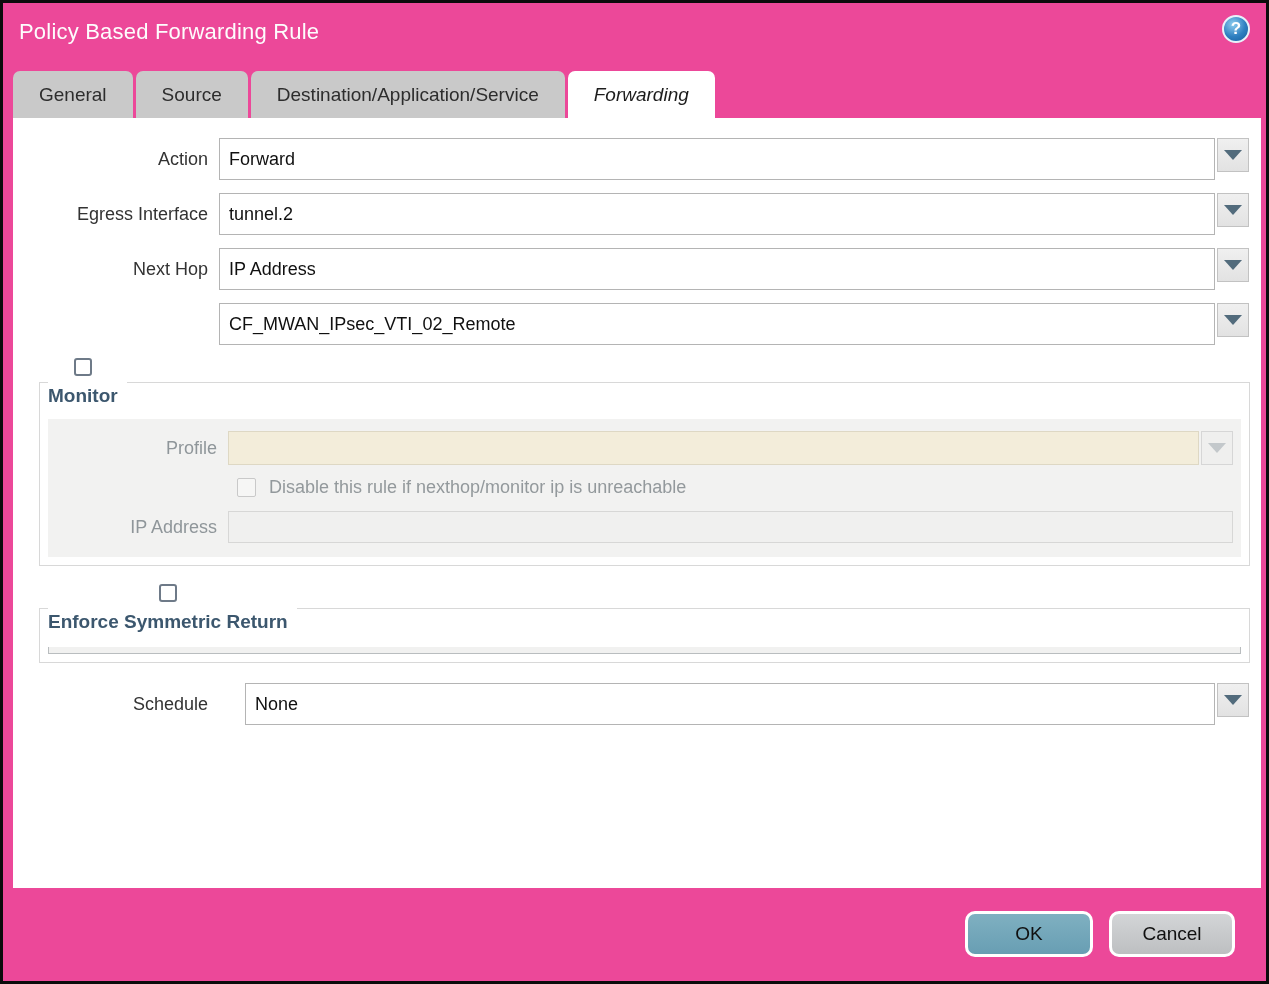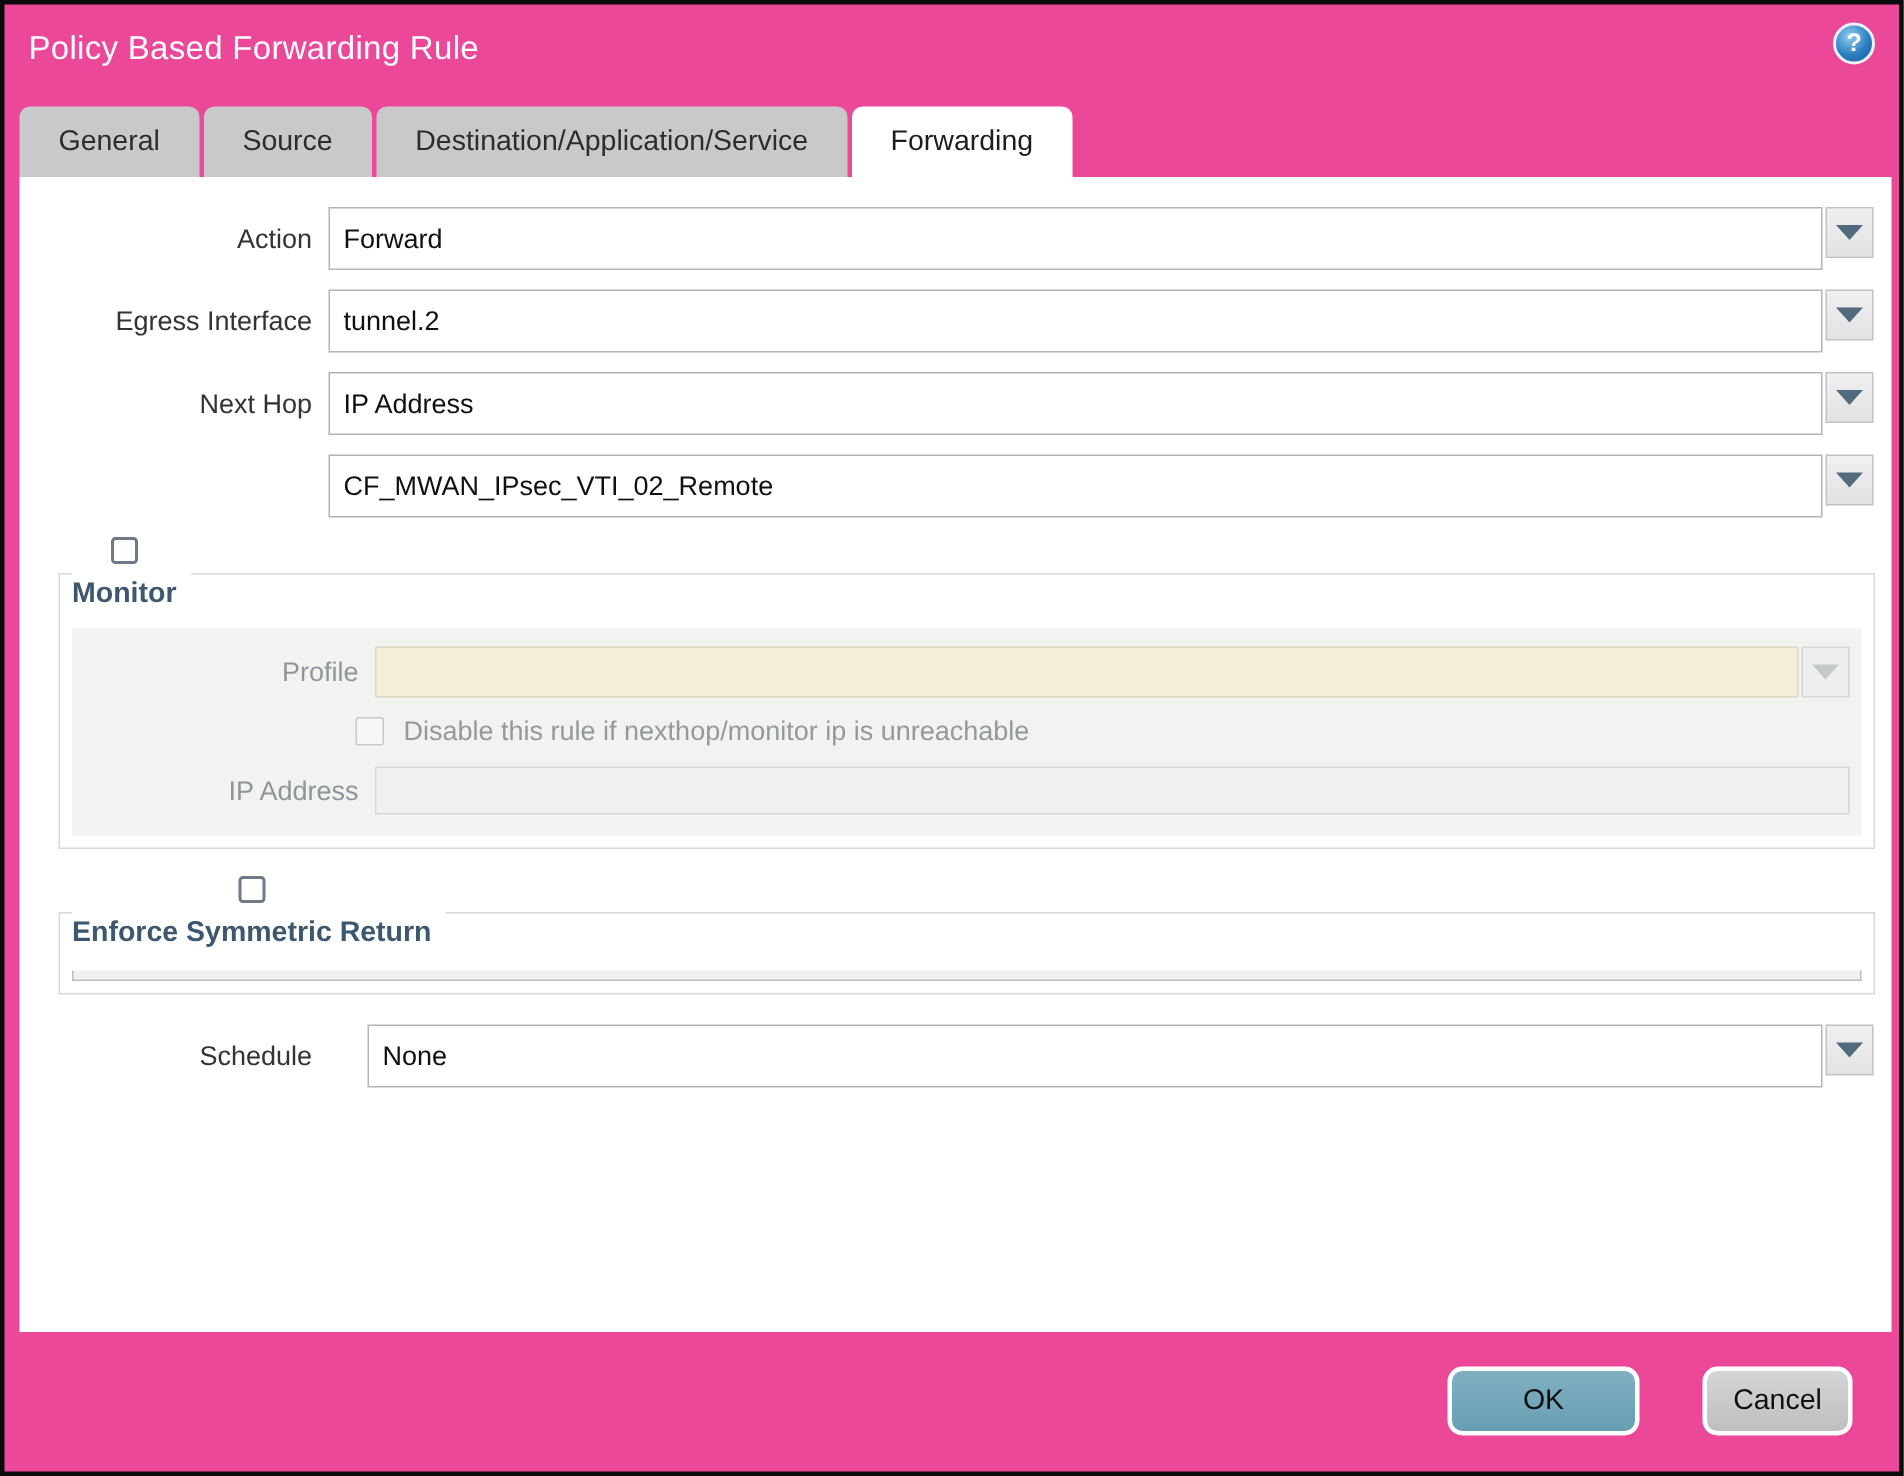--- a/index.html
+++ b/index.html
@@ -23,21 +23,21 @@
     cursor:pointer;
   }
   
   .tabs { position:absolute; left:10px; top:68px; display:flex; gap:3px; height:47px; }
   .tab {
     background:#c9c9c9; color:#2d2d2d; font-size:19px;
     border-radius:7px 7px 0 0;
     display:flex; align-items:center; justify-content:center;
     padding:0 26px; cursor:pointer; white-space:nowrap;
   }
-  .tab.active { background:#ffffff; color:#1d1d1d; }
+  .tab.active { background:#ffffff; color:#1d1d1d;font-style:italic; }
   
   .content {
     position:absolute; left:10px; top:115px; width:1248px; height:770px;
     background:#ffffff; padding-top:20px;
   }
   .frow { display:flex; align-items:center; margin:0 12px 13px 0; }
   .frow .lbl {
     flex:none; width:206px; text-align:right; padding-right:11px;
     color:#333333; font-size:18px;
   }
@@ -70,21 +70,21 @@
   }
   .checkbox {
     width:18px; height:18px; border:2px solid #6e7a88; border-radius:3px;
     background:#ffffff; cursor:pointer; flex:none;
   }
   fieldset.monitor-set { margin-top:12px; }
   .panel { background:#f2f2f1; padding:12px 0 14px; }
   .mrow { display:flex; align-items:center; margin:0 8px 12px 0; }
   .mrow:last-child { margin-bottom:0; }
   .mrow .mlbl {
-    flex:none; width:202px; text-align:right; padding-right:11px;
+    flex:none; width:180px; text-align:right; padding-right:11px;
     color:#8f969a; font-size:18px;
   }
   .cream {
     flex:1; height:34px; background:#f3edda; border:1px solid #ded8c4;
     font-size:18px; color:#8f969a; display:flex; align-items:center; padding:0 9px;
   }
   .gray-input {
     flex:1; height:32px; background:#f0f0ef; border:1px solid #d7d7d6;
     font-size:18px; color:#8f969a; display:flex; align-items:center; padding:0 9px;
   }
@@ -119,21 +119,21 @@
   .tbtn.disabled .tbtn-label { color:#c3c7c8; }
   .understrip { height:7px; background:#f1f1f0; border:1px solid #b9bdbf; border-top:none; margin-bottom:8px; }
   .sched-row { margin-top:20px;gap:26px; }
   
   .footer-btn {
     position:absolute; height:46px; border:3px solid #ffffff; border-radius:10px;
     font-size:19px; color:#101010; display:flex; align-items:center; justify-content:center;
     cursor:pointer;
   }
   .ok-btn { right:173px; top:908px; width:128px; background:linear-gradient(#7fb0c1,#689eb3); }
-  .cancel-btn { right:31px; top:908px; width:100px; background:linear-gradient(#d3d5d7,#bdbfc1);text-align:center; }
+  .cancel-btn { right:31px; top:908px; width:126px; background:linear-gradient(#d3d5d7,#bdbfc1);text-align:center; }
 </style>
 </head>
 <body>
 
 <div class="frame">
 
   <div class="titlebar-text">Policy Based Forwarding Rule</div>
   <div class="help-icon">?</div>
 
   <div class="tabs">

